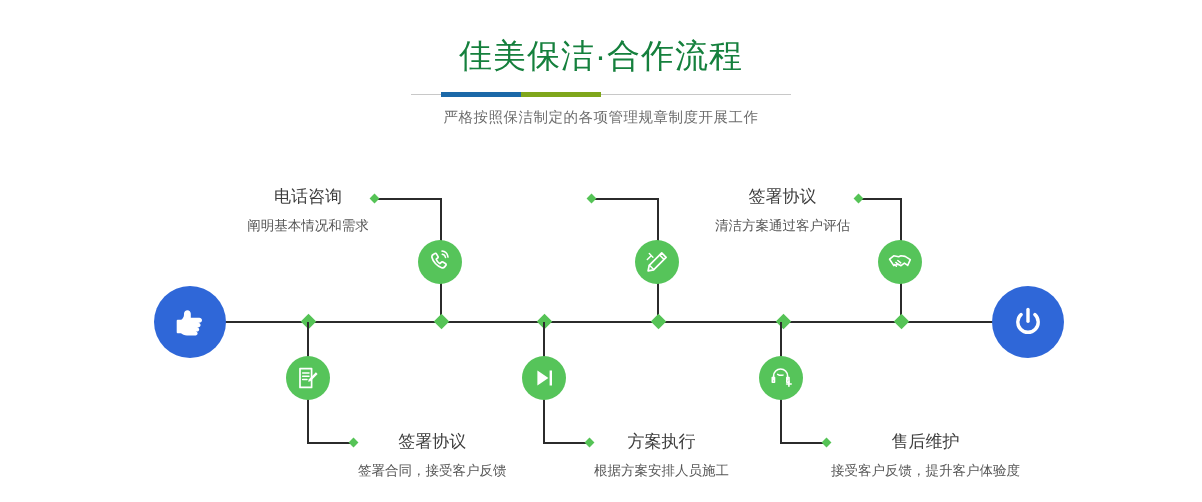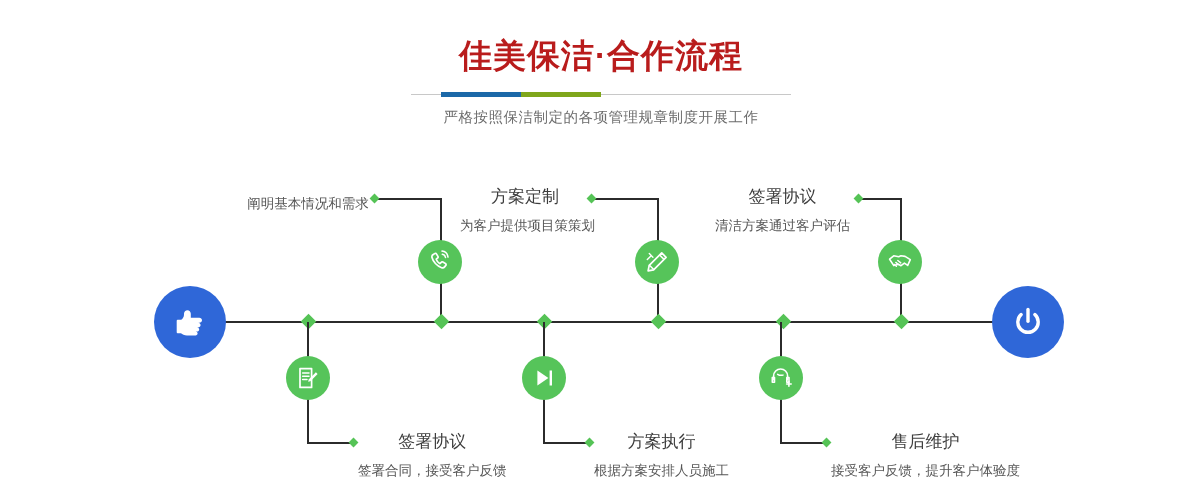--- a/index.html
+++ b/index.html
@@ -28,22 +28,22 @@
     position: absolute;
     left: 0;
     top: 34px;
     width: 1202px;
     text-align: center;
   }
   .title {
     font-size: 33px;
     line-height: 44px;
     letter-spacing: 1px;
-    color: #b91c1c;
-    font-weight: 700;
+    color: #15803d;
+    font-weight: 400;
     white-space: nowrap;
   }
   .divider {
     position: relative;
     width: 380px;
     height: 1px;
     margin: 16px auto 0 auto;
     background: #c8c8c8;
   }
   .divider .seg-blue,
@@ -209,20 +209,21 @@
     <div class="bubble" style="left:418px; top:240px;">
       <span>
         <svg width="26" height="26" viewBox="0 0 26 26" aria-hidden="true">
           <path fill="none" stroke="#ffffff" stroke-width="1.7" stroke-linecap="round" stroke-linejoin="round" d="M7.6 4.6c.6-.5 1.4-.4 1.8.3l1.5 2.5c.3.6.2 1.3-.4 1.7l-1 .7c-.2.2-.3.5-.2.8.5 1.4 1.9 3 3.3 3.8.3.2.6.1.8-.1l.8-.9c.4-.5 1.1-.6 1.7-.3l2.5 1.4c.7.4.9 1.3.4 1.9l-1.2 1.5c-.7.9-1.9 1.2-3 .8-2.2-.8-4.4-2.3-6.2-4.2-1.7-1.9-2.9-4-3.4-6-.3-1 .1-2.1.9-2.7z"></path>
           <path fill="none" stroke="#ffffff" stroke-width="1.5" stroke-linecap="round" d="M15.3 5.2c1.6.3 2.9 1.6 3.2 3.2"></path>
           <path fill="none" stroke="#ffffff" stroke-width="1.5" stroke-linecap="round" d="M15 2.1c3.1.4 5.6 2.9 6 6"></path>
         </svg>
       </span>
     </div>
     <div class="label-block top" style="left:243px; top:186px; width:130px;">
+      <div class="lbl-title">电话咨询</div>
       <div class="lbl-desc">阐明基本情况和需求</div>
     </div>
 
     <div class="node-dot" style="left:436px;"></div>
     <div class="vline" style="left:307px; top:322px; height:122px;"></div>
     <div class="hline" style="left:307px; top:442px; width:46px;"></div>
     <div class="tip-dot" style="left:350px; top:439px;"></div>
     <div class="bubble" style="left:286px; top:356px;">
       <span>
         <svg width="26" height="26" viewBox="0 0 26 26" aria-hidden="true">
@@ -247,24 +248,20 @@
     <div class="bubble" style="left:635px; top:240px;">
       <span>
         <svg width="26" height="26" viewBox="0 0 26 26" aria-hidden="true">
           <path fill="none" stroke="#ffffff" stroke-width="1.7" stroke-linejoin="round" d="M17.7 3.9l4.4 4.4L9.6 20.8l-5.5 1.1 1.1-5.5z"></path>
           <line x1="15.6" y1="6" x2="20" y2="10.4" stroke="#ffffff" stroke-width="1.5"></line>
           <path fill="none" stroke="#ffffff" stroke-width="1.5" stroke-linecap="round" d="M5.4 16.2l4.3 4.3"></path>
           <path fill="none" stroke="#ffffff" stroke-width="1.4" stroke-linecap="round" d="M3.3 10.5l3.6-3.6M5.3 4.6l3.6 3.6"></path>
         </svg>
       </span>
     </div>
-    <div class="label-block top" style="left:460px; top:186px; width:130px;">
-      <div class="lbl-title">方案定制</div>
-      <div class="lbl-desc">为客户提供项目策策划</div>
-    </div>
 
     <div class="node-dot" style="left:653px;"></div>
     <div class="vline" style="left:543px; top:322px; height:122px;"></div>
     <div class="hline" style="left:543px; top:442px; width:46px;"></div>
     <div class="tip-dot" style="left:586px; top:439px;"></div>
     <div class="bubble" style="left:522px; top:356px;">
       <span>
         <svg width="26" height="26" viewBox="0 0 26 26" aria-hidden="true">
           <path fill="#ffffff" d="M6.4 5.5l11 7.5-11 7.5z"></path>
           <rect x="18.6" y="5.5" width="2.4" height="15" fill="#ffffff"></rect>

